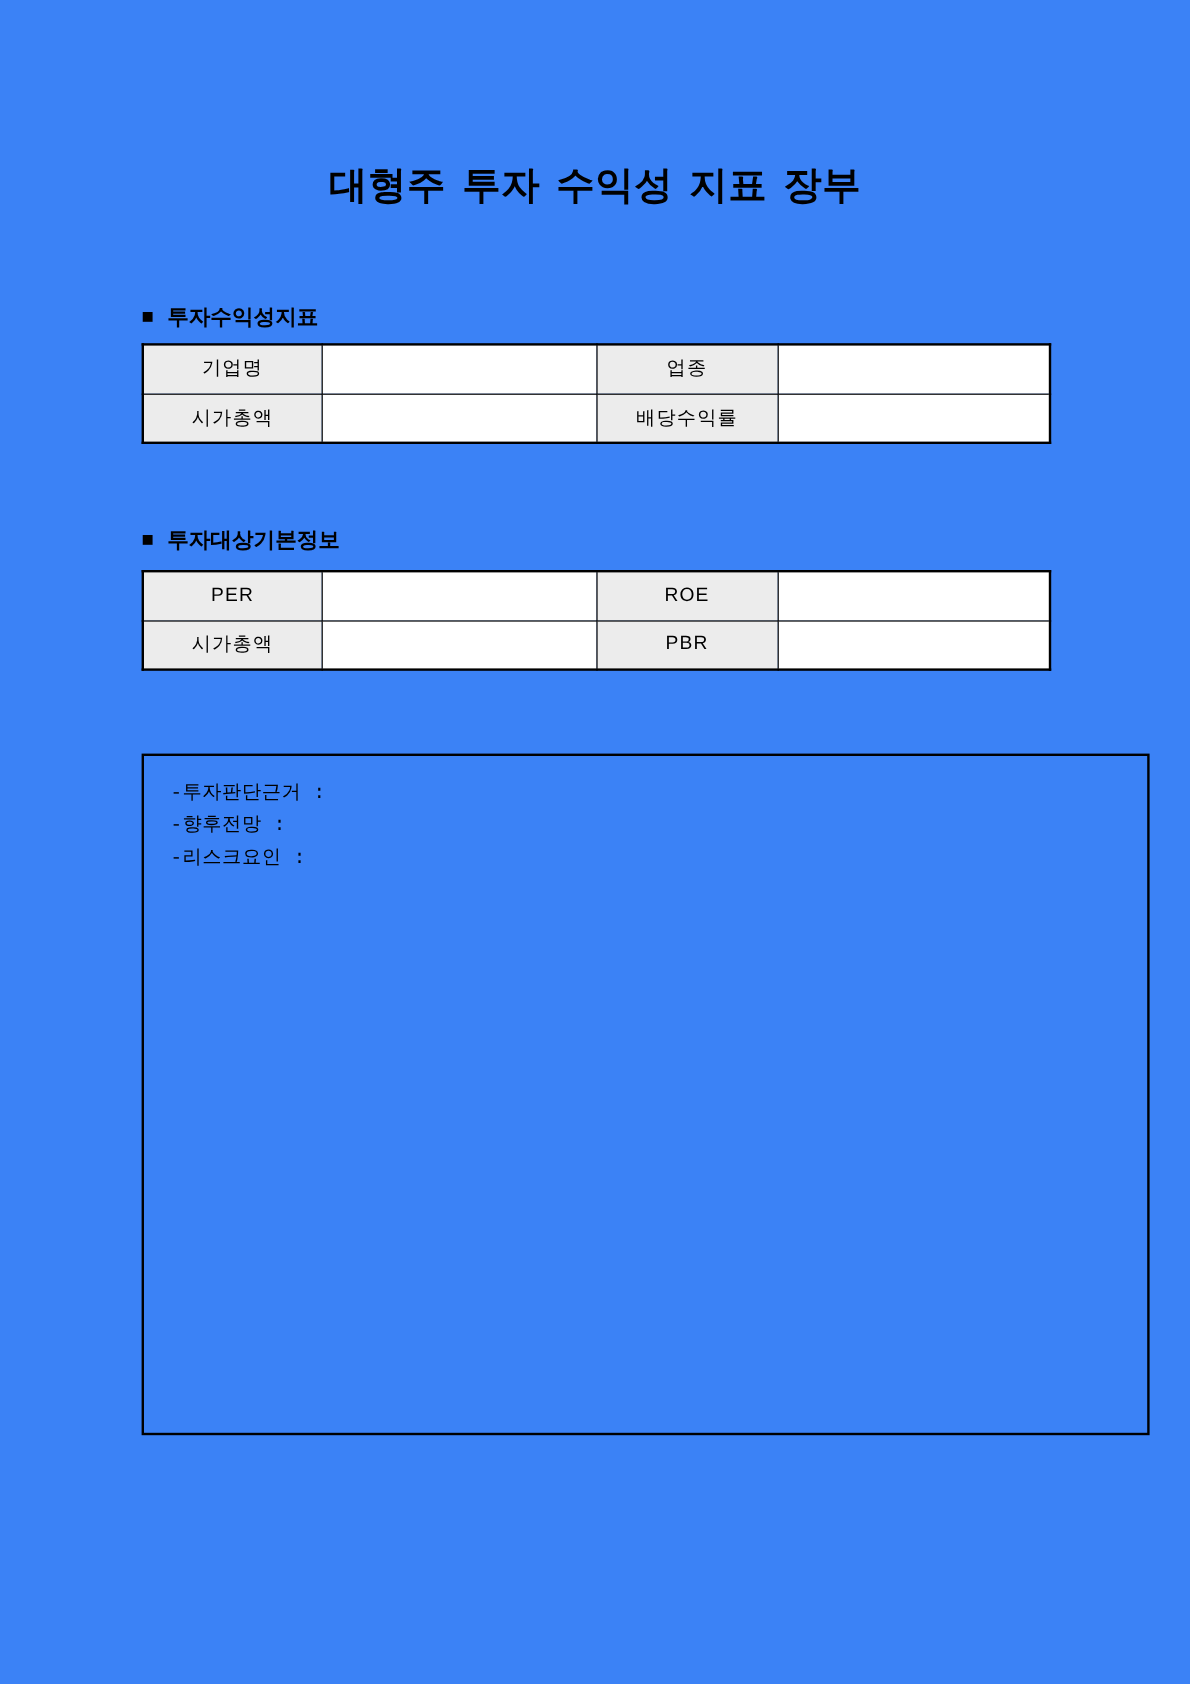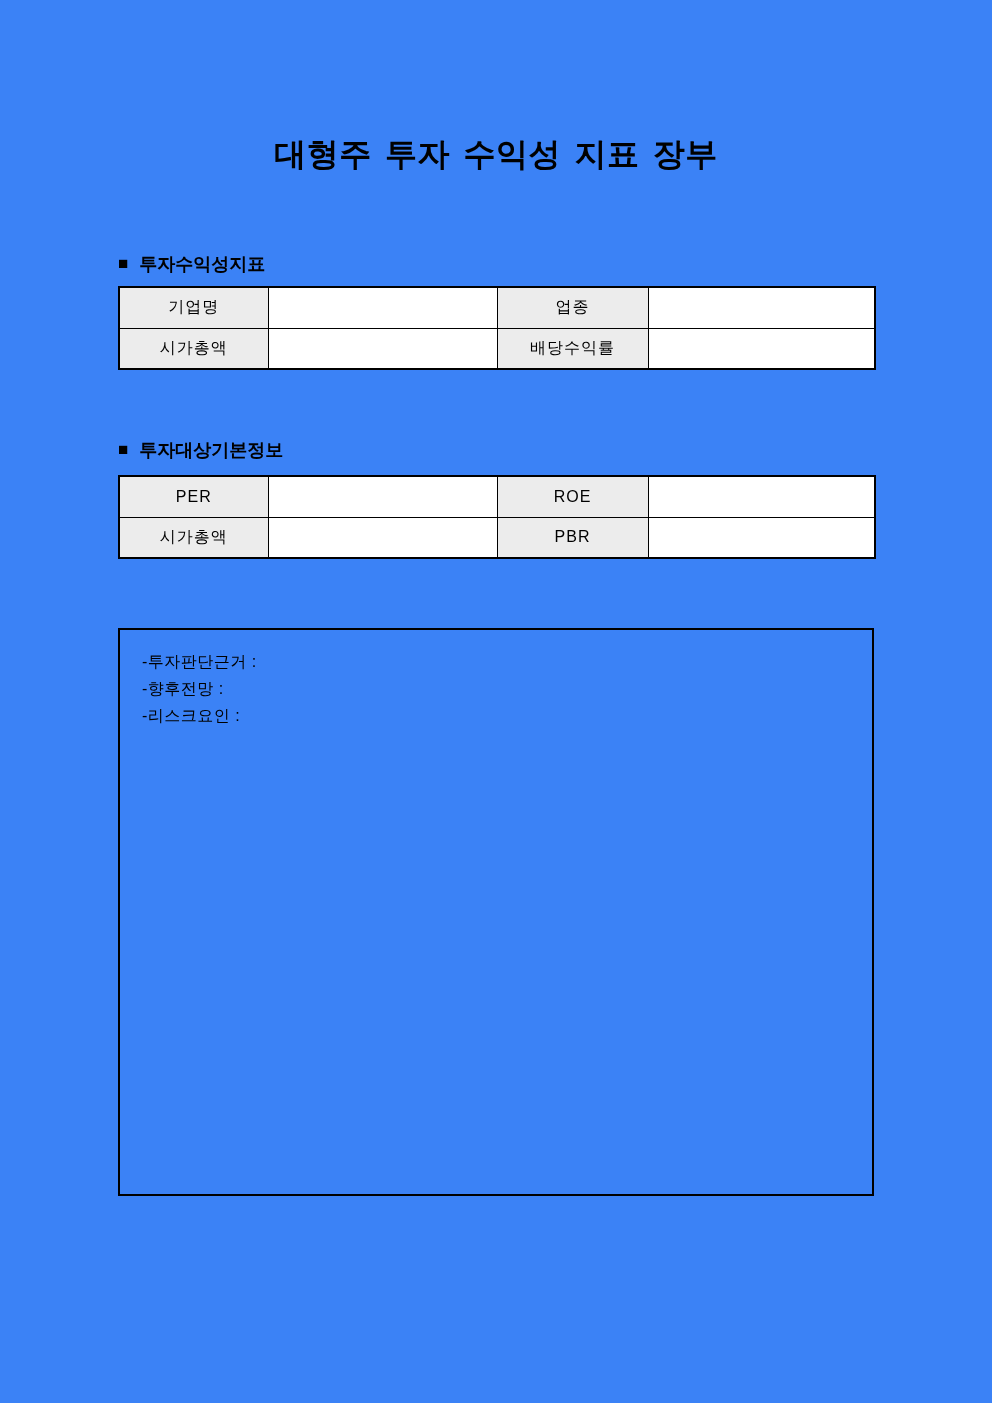--- a/index.html
+++ b/index.html
@@ -71,24 +71,25 @@
     letter-spacing: 1px;
   }
   table.form-table td.val {
     background: #ffffff;
     padding: 0 8px;
   }
 
   
   .notes-box {
     margin-top: 69px;
-    width: 756px;
+    width: 840px;
     height: 568px;
     border: 2px solid #000000;
     padding: 18px 20px 0 22px;
+    font-family: Liberation Mono, monospace;
   }
   .notes-box p {
     font-size: 16px;
     line-height: 27px;
     letter-spacing: 0.5px;
     white-space: pre;
   }
 </style>
 </head>
 <body>

